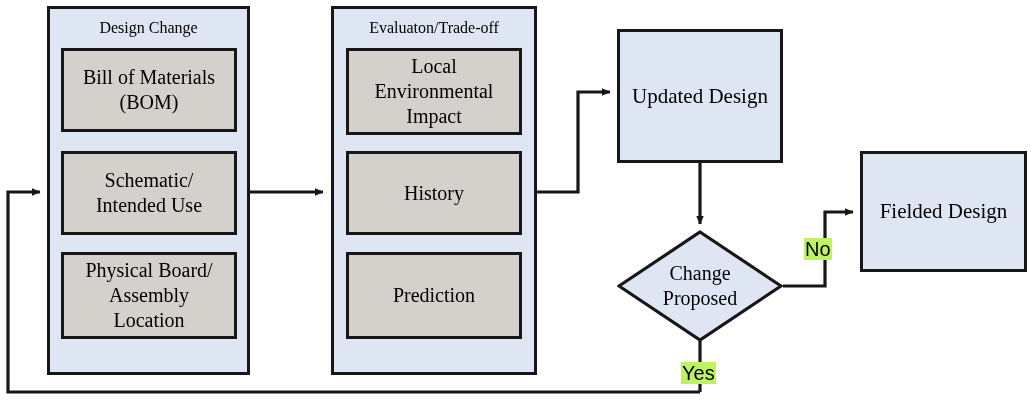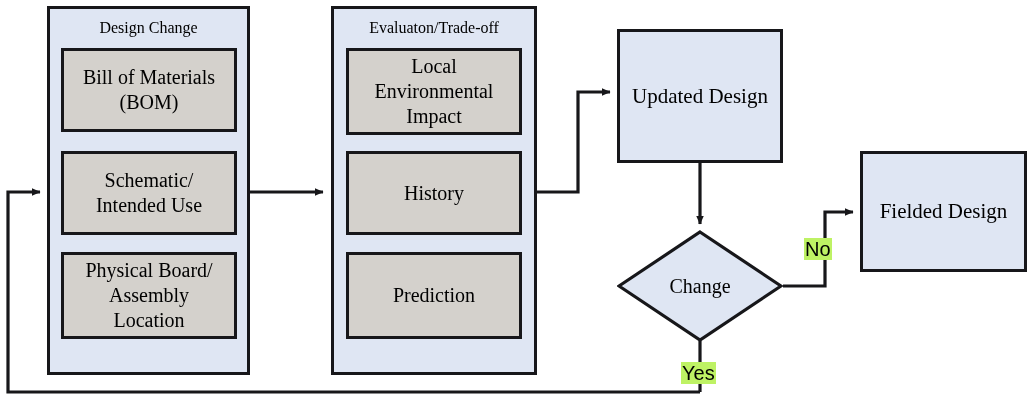--- a/index.html
+++ b/index.html
@@ -189,20 +189,21 @@
     <div class="proc-box-label">Fielded Design</div>
   </div>
 
   <div class="diamond-wrap" style="left:617px; top:230px; width:166px; height:112px;">
     <svg width="166" height="112" viewBox="0 0 166 112" style="position:absolute; left:0; top:0;">
       <polygon points="83,2 164,56 83,110 2,56" fill="#dfe6f3" stroke="#17171a" stroke-width="3.2" stroke-linejoin="miter"></polygon>
     </svg>
     <div class="diamond-label">
       <div>
         <div>Change</div>
+        <div>Proposed</div>
       </div>
     </div>
   </div>
 
   <div class="edge-label" style="left:804px; top:238px;">No</div>
 
   <div class="edge-label" style="left:681px; top:362px;">Yes</div>
 
 </div>
 

